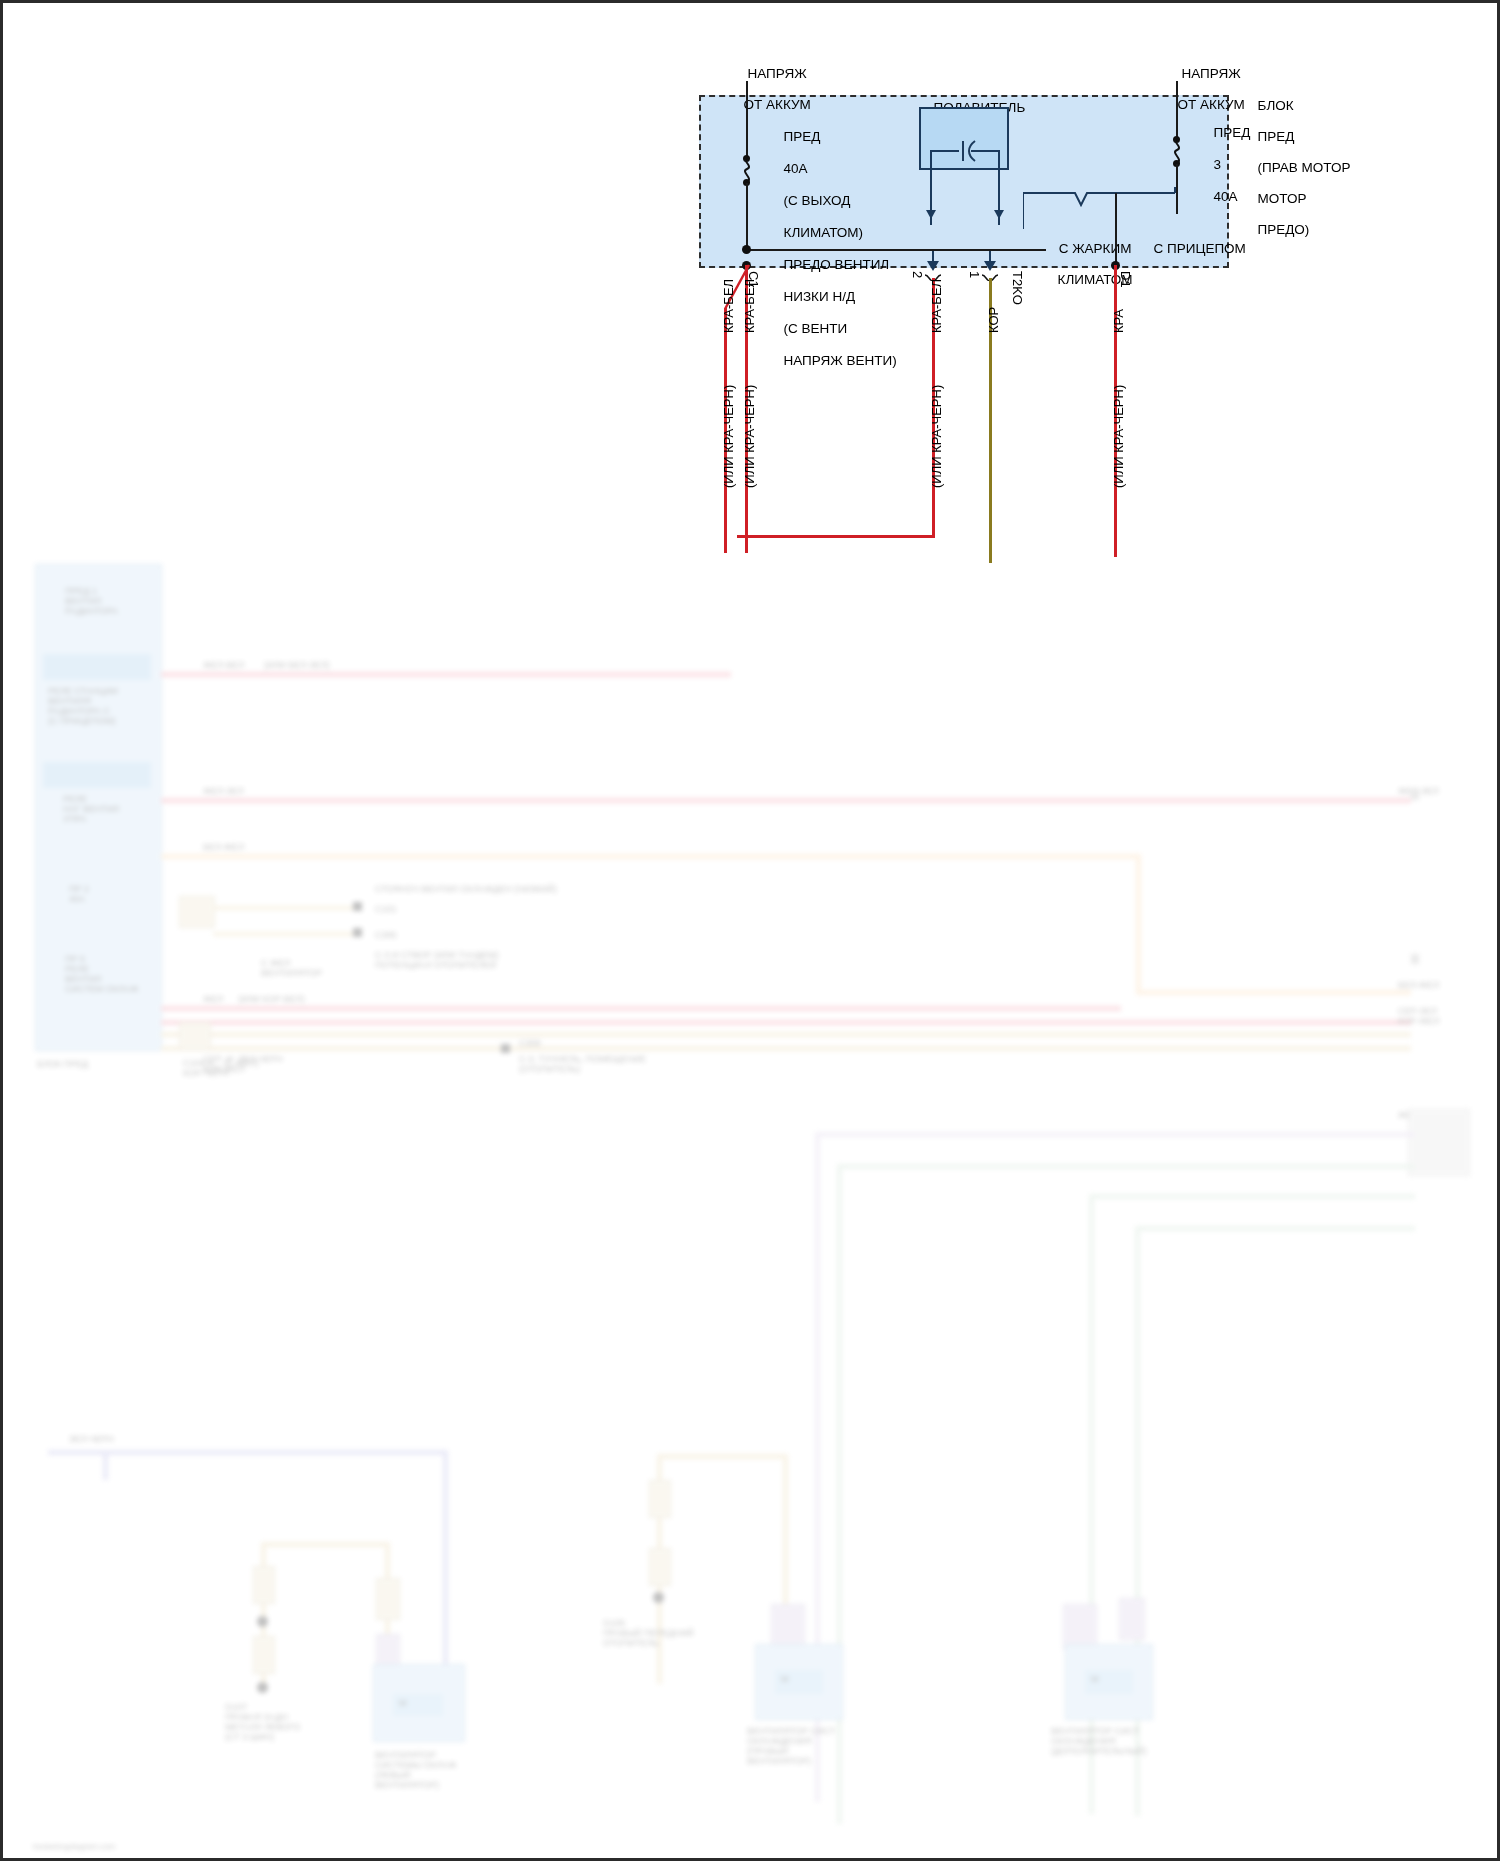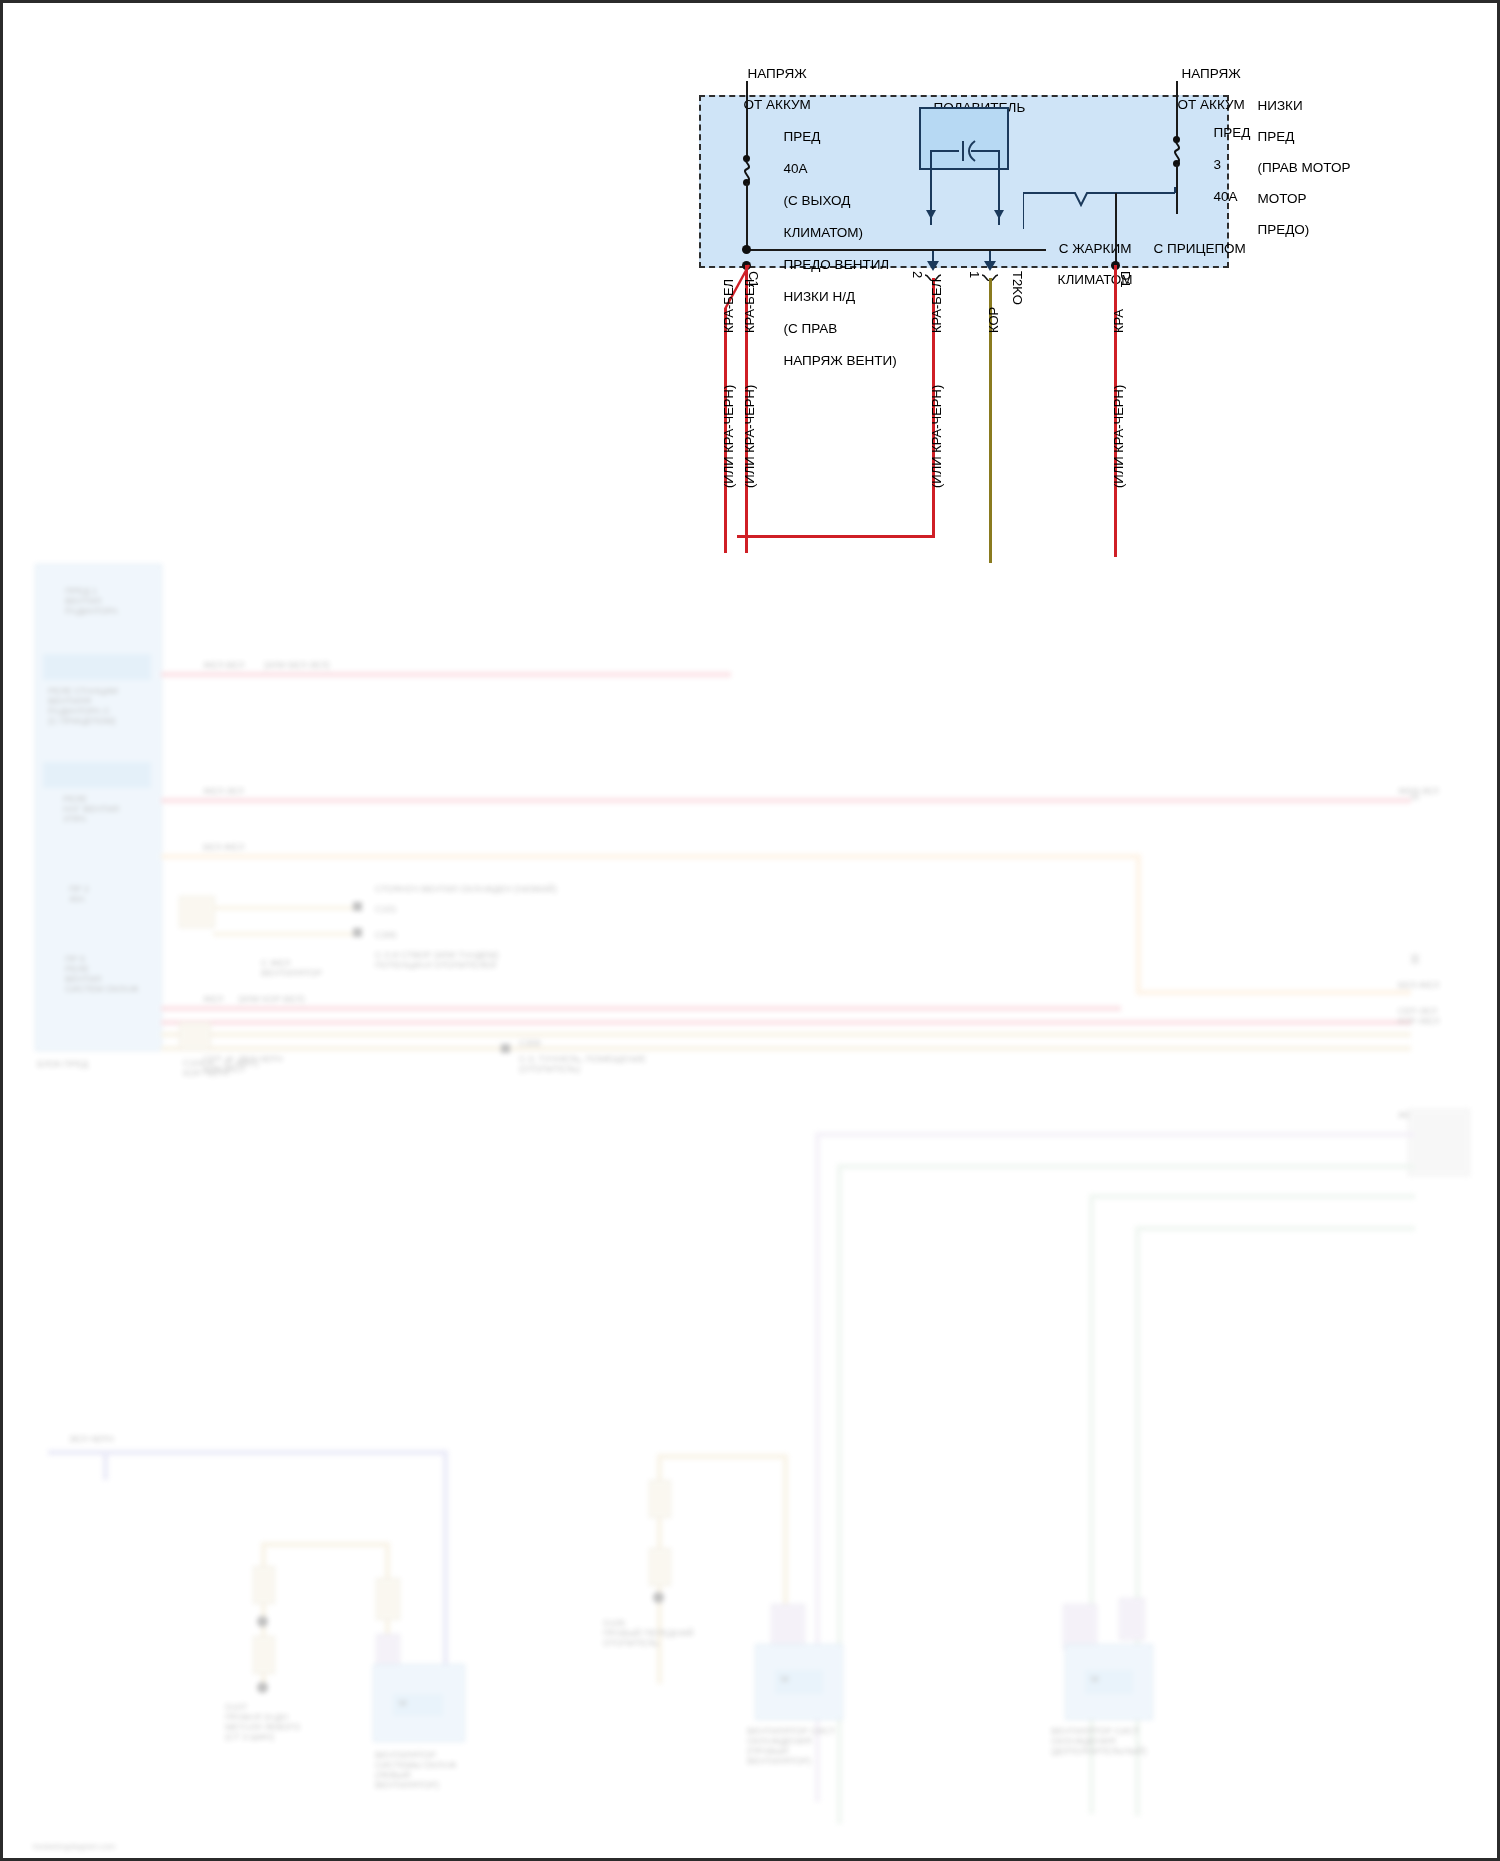--- a/index.html
+++ b/index.html
@@ -168,21 +168,21 @@
 
     <div class="tx" style="left:30px;top:1288px;font-size:8px;">bestwiringdiagram.com</div>
   </div>
 
   <div class="abs" style="left:0;top:0;width:1500px;height:555px;">
 
     <div class="abs" style="left:696px;top:92px;width:530px;height:173px;
                 background:#cfe4f7;border:2px dashed #2d2d2d;box-sizing:border-box;"></div>
 
     <div class="lbl" style="left:1232px;top:79px;">
-      <span>НИЗКИ</span><br>
+      <span>БЛОК</span><br>
       <span>ПРЕД</span><br>
       <span>(ПРАВ МОТОР</span><br>
       <span>МОТОР</span><br>
       <span>ПРЕДО)</span>
     </div>
 
     <div class="lbl" style="left:718px;top:47px;text-align:center;">
       <span>НАПРЯЖ</span><br>
       <span>ОТ АККУМ</span>
     </div>
@@ -196,21 +196,21 @@
     <div class="fuse-dot" style="left:740px;top:176px;"></div>
     <div class="w w-blk" style="left:743px;top:180px;width:2px;height:68px;"></div>
 
     <div class="lbl lbl-b" style="left:758px;top:110px;">
       <span>ПРЕД</span><br>
       <span>40А</span><br>
       <span>(С ВЫХОД</span><br>
       <span>КЛИМАТОМ)</span><br>
       <span>ПРЕДО ВЕНТИЛ</span><br>
       <span>НИЗКИ Н/Д</span><br>
-      <span>(С ПРАВ</span><br>
+      <span>(С ВЕНТИ</span><br>
       <span>НАПРЯЖ ВЕНТИ)</span>
     </div>
 
     <div class="w w-blk" style="left:743px;top:246px;width:300px;height:2px;"></div>
     <div class="node-dot" style="left:739px;top:242px;"></div>
 
     <div class="lbl" style="left:908px;top:81px;">
       <span>ПОДАВИТЕЛЬ</span>
     </div>
     <div class="abs" style="left:916px;top:104px;width:90px;height:63px;background:#b7d9f3;border:2px solid #1b3a5c;box-sizing:border-box;"></div>

